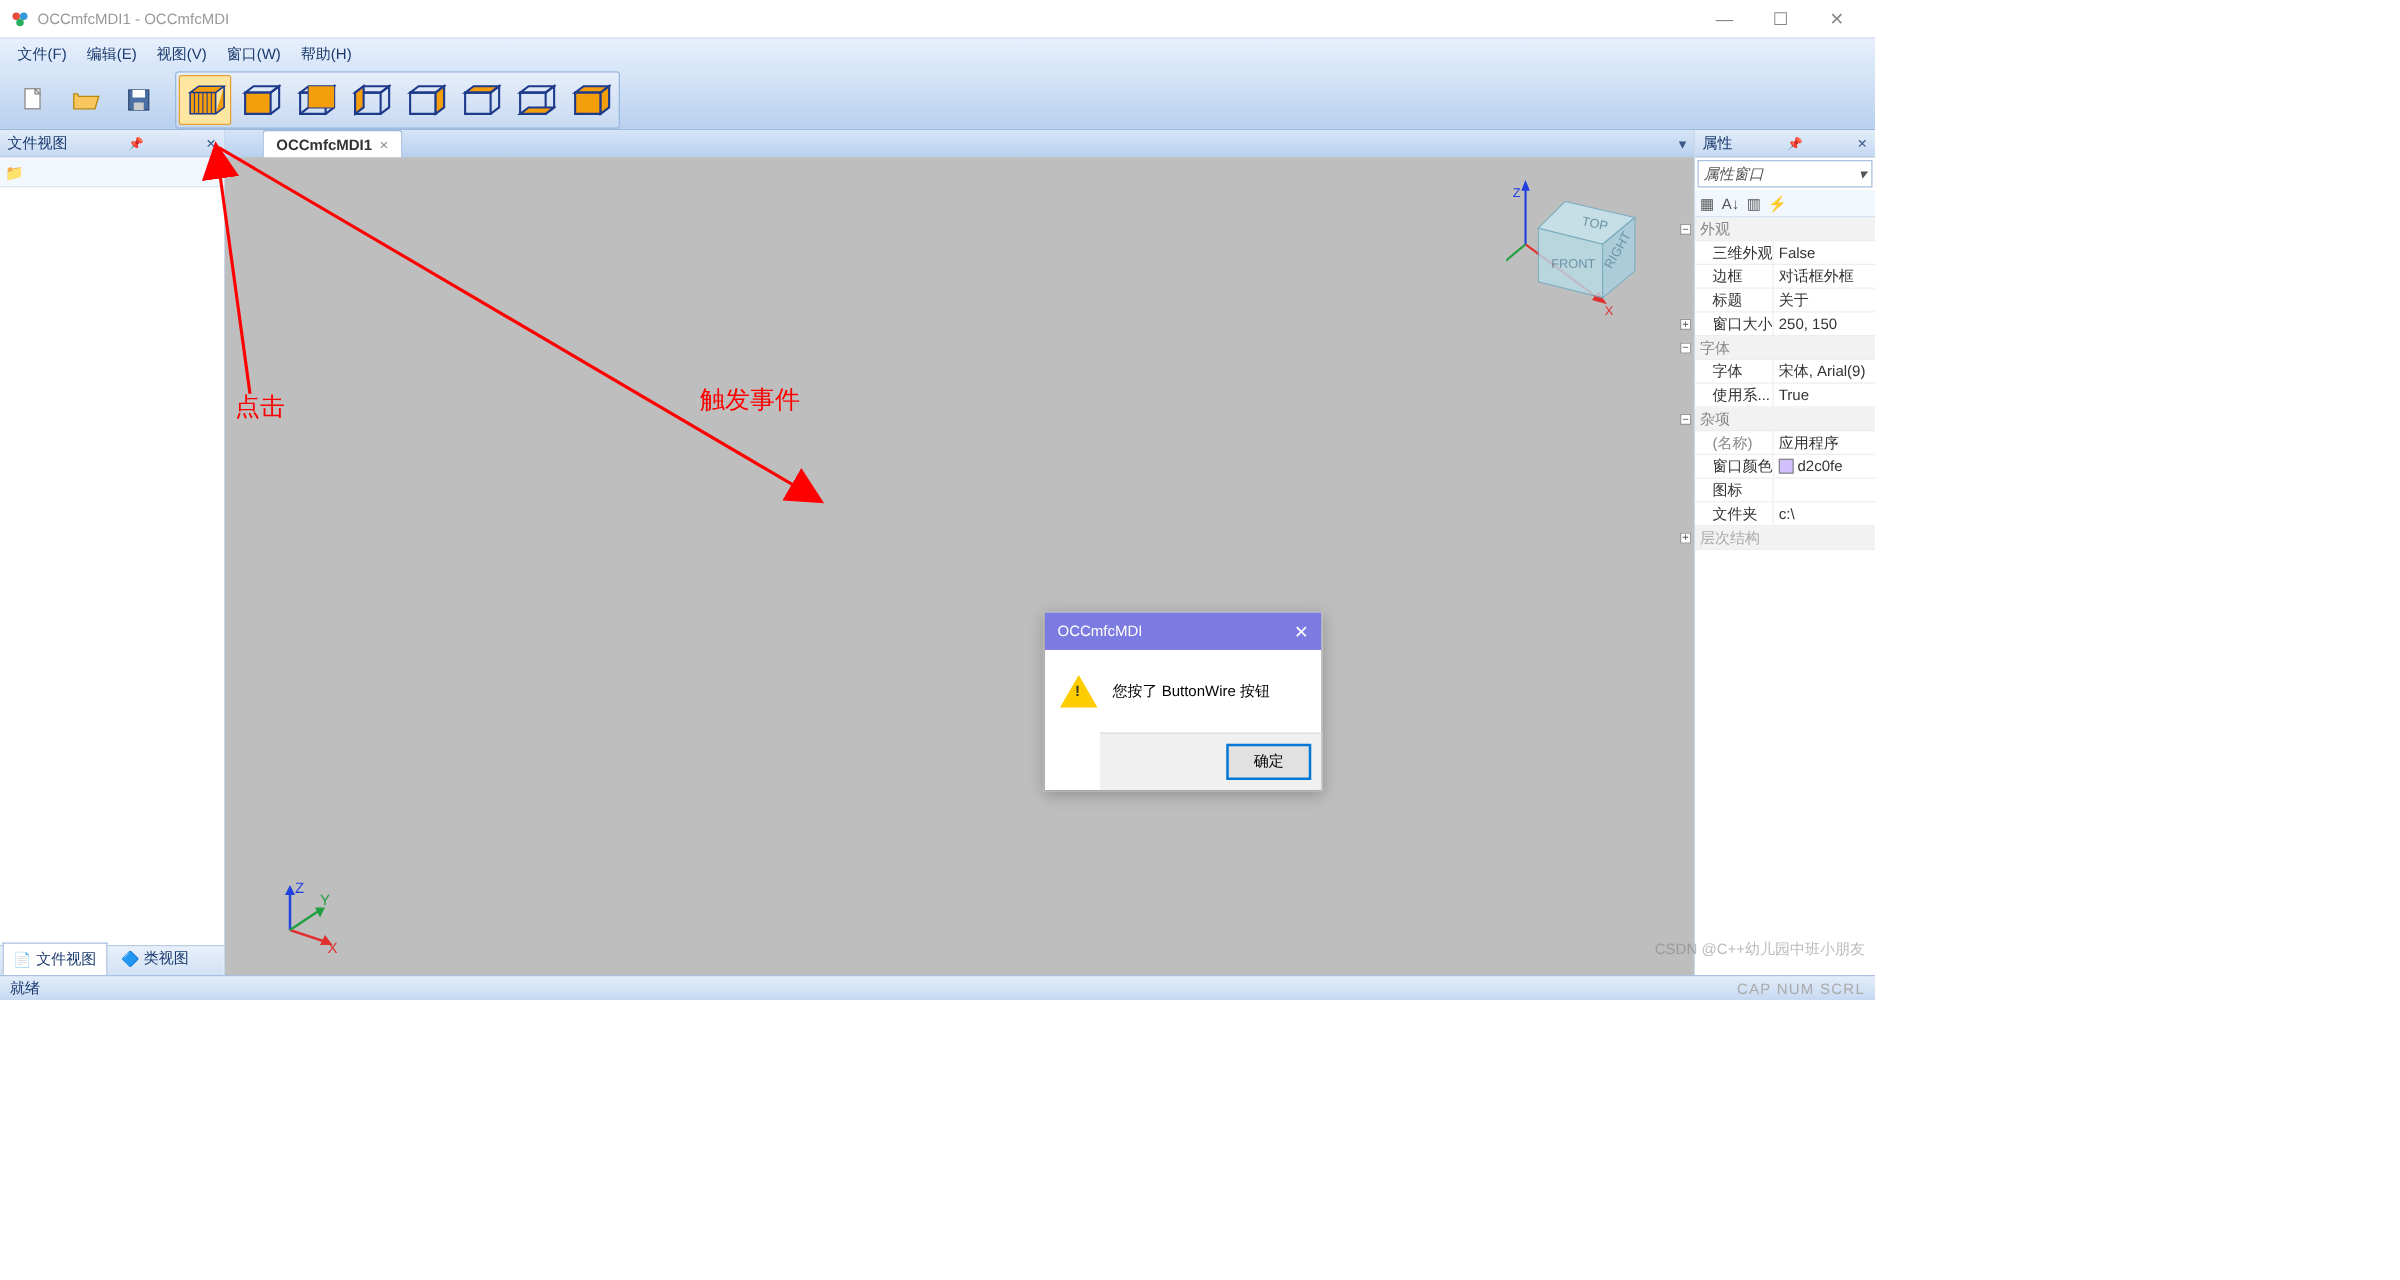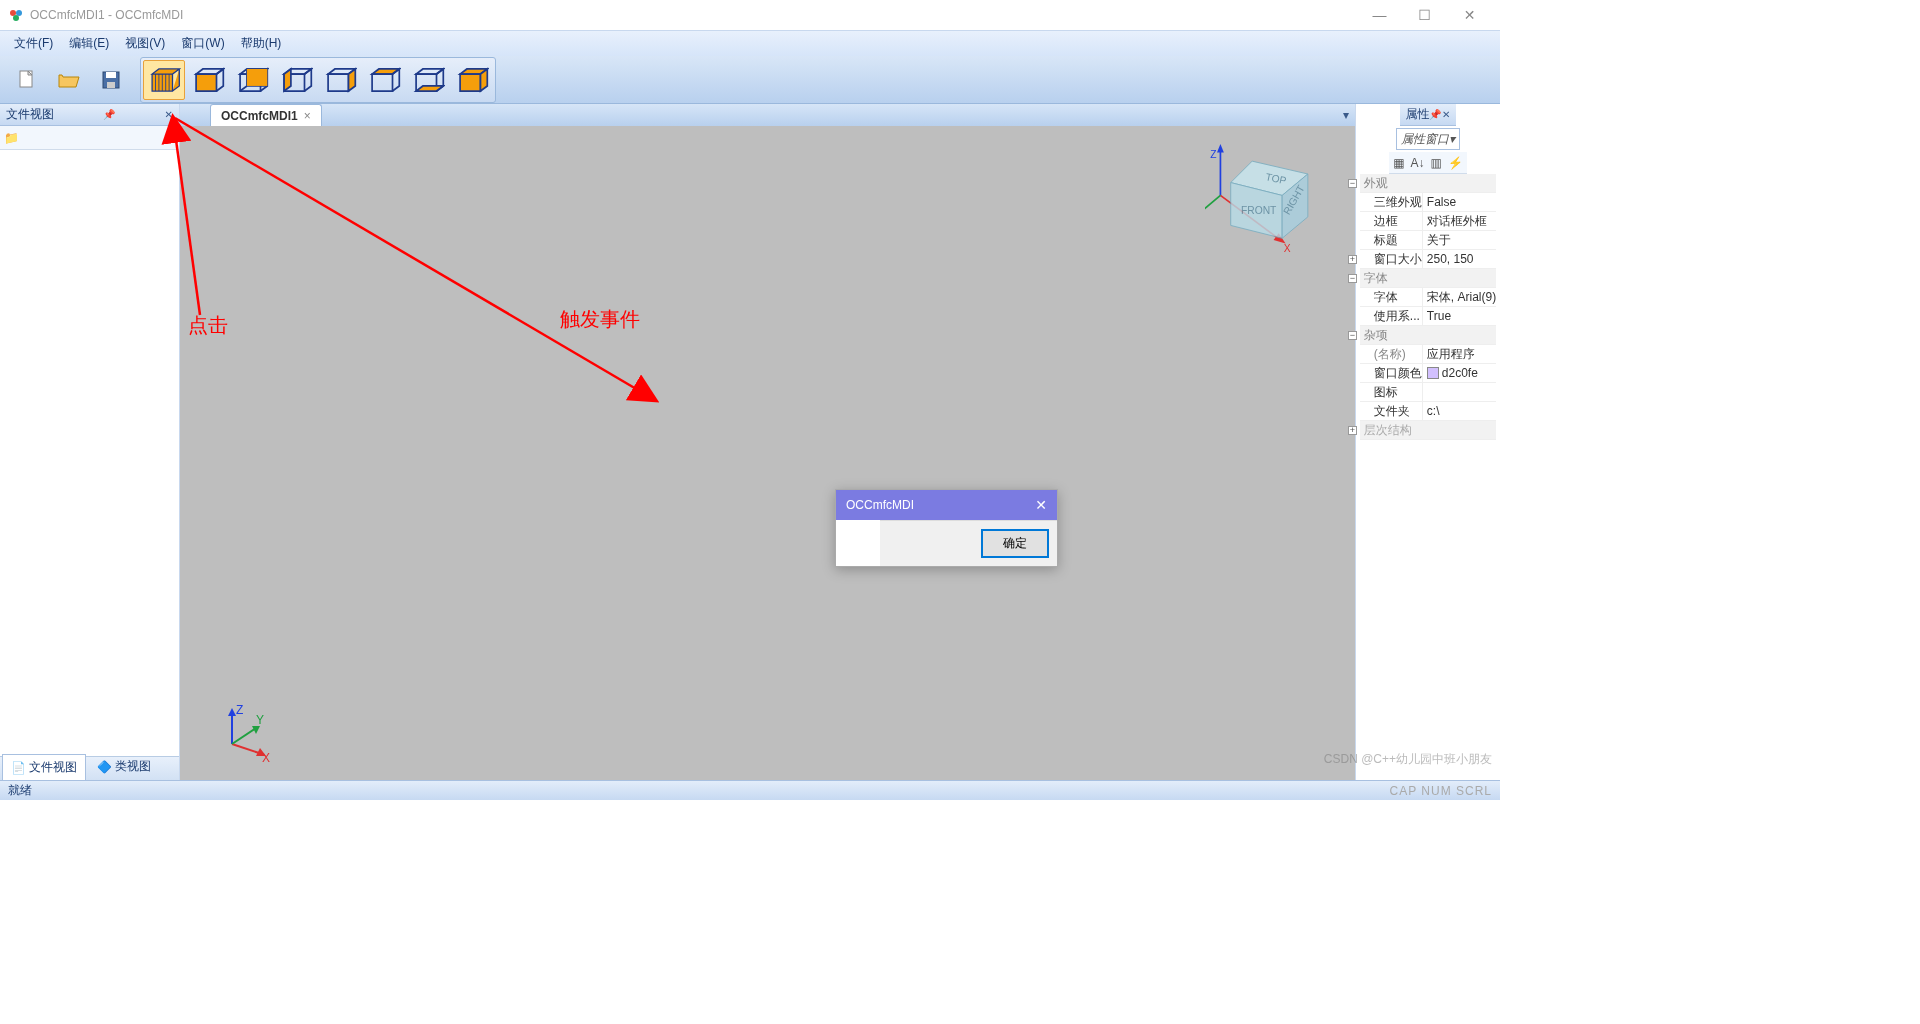--- a/index.html
+++ b/index.html
@@ -50,21 +50,21 @@
 .msgbox { position:absolute; left:655px; top:363px; width:223px; background:#fff; border:1px solid #aaa; box-shadow:0 3px 12px rgba(0,0,0,.25);}
 .msgbox-title { height:30px; background:#7B7BE1; color:#fff; display:flex; align-items:center; padding:0 10px;}
 .msgbox-title .x { margin-left:auto; font-size:14px;}
 .msgbox-body { padding:20px 12px; display:flex; align-items:center; gap:12px;}
 .msgbox-body .warn { width:0; height:0; border-left:15px solid transparent; border-right:15px solid transparent; border-bottom:26px solid #FFCC00; position:relative;}
 .msgbox-body .warn::after { content:"!"; position:absolute; left:-3px; top:6px; font-weight:bold; color:#333;}
 .msgbox-footer { background:#F0F0F0; padding:8px; display:flex; justify-content:flex-end; border-top:1px solid #ddd;margin-left:44px;}
 .msgbox-footer button { padding:4px 20px; background:#E1E1E1; border:2px solid #0078D7;}
 
 
-.right-panel { width:145px; background:#fff; border-left:1px solid #c8d8ee; display:flex; flex-direction:column;align-items:center;}
+.right-panel { width:145px; background:#fff; border-left:1px solid #c8d8ee; display:flex; flex-direction:column;}
 .prop-toolbar { height:22px; background:#F2F7FD; border-bottom:1px solid #d0dceb; display:flex; align-items:center; gap:6px; padding:0 4px;}
 .prop-toolbar span { color:#555;}
 .prop-combo { height:22px; border:1px solid #a8c0e0; margin:2px; display:flex; align-items:center; padding:0 4px; color:#555;font-style:italic;}
 .prop-combo .arrow{ margin-left:auto;}
 .prop-grid { flex:1; }
 .prop-row { display:flex; border-bottom:1px solid #eee; height:19px; align-items:center;}
 .prop-row .k { width:62px; padding-left:14px; color:#333; overflow:hidden; white-space:nowrap;}
 .prop-row .v { flex:1; padding-left:4px; color:#333; border-left:1px solid #eee; height:100%; display:flex; align-items:center; gap:3px; overflow:hidden; white-space:nowrap;}
 .prop-row.group { background:#F2F2F2; color:#888;}
 .prop-row.group .k { padding-left:4px; color:#888; width:100%;}
@@ -254,20 +254,24 @@
         <line x1="20" y1="40" x2="44" y2="24" stroke="#20A040" stroke-width="2"></line>
           <polygon points="48,22 40,22 44,30" fill="#20A040"></polygon>
           <text x="44" y="20" fill="#20A040" font-size="9">Y</text>
       </svg>
 
       <div class="msgbox">
         <div class="msgbox-title">
           <span>OCCmfcMDI</span>
           <span class="x">✕</span>
         </div>
+        <div class="msgbox-body">
+          <div class="warn"></div>
+          <span>您按了 ButtonWire 按钮</span>
+        </div>
         <div class="msgbox-footer">
           <button>确定</button>
         </div>
       </div>
     </div>
   </div>
 
   <div class="right-panel">
     <div class="panel-header">
       <span>属性</span>

